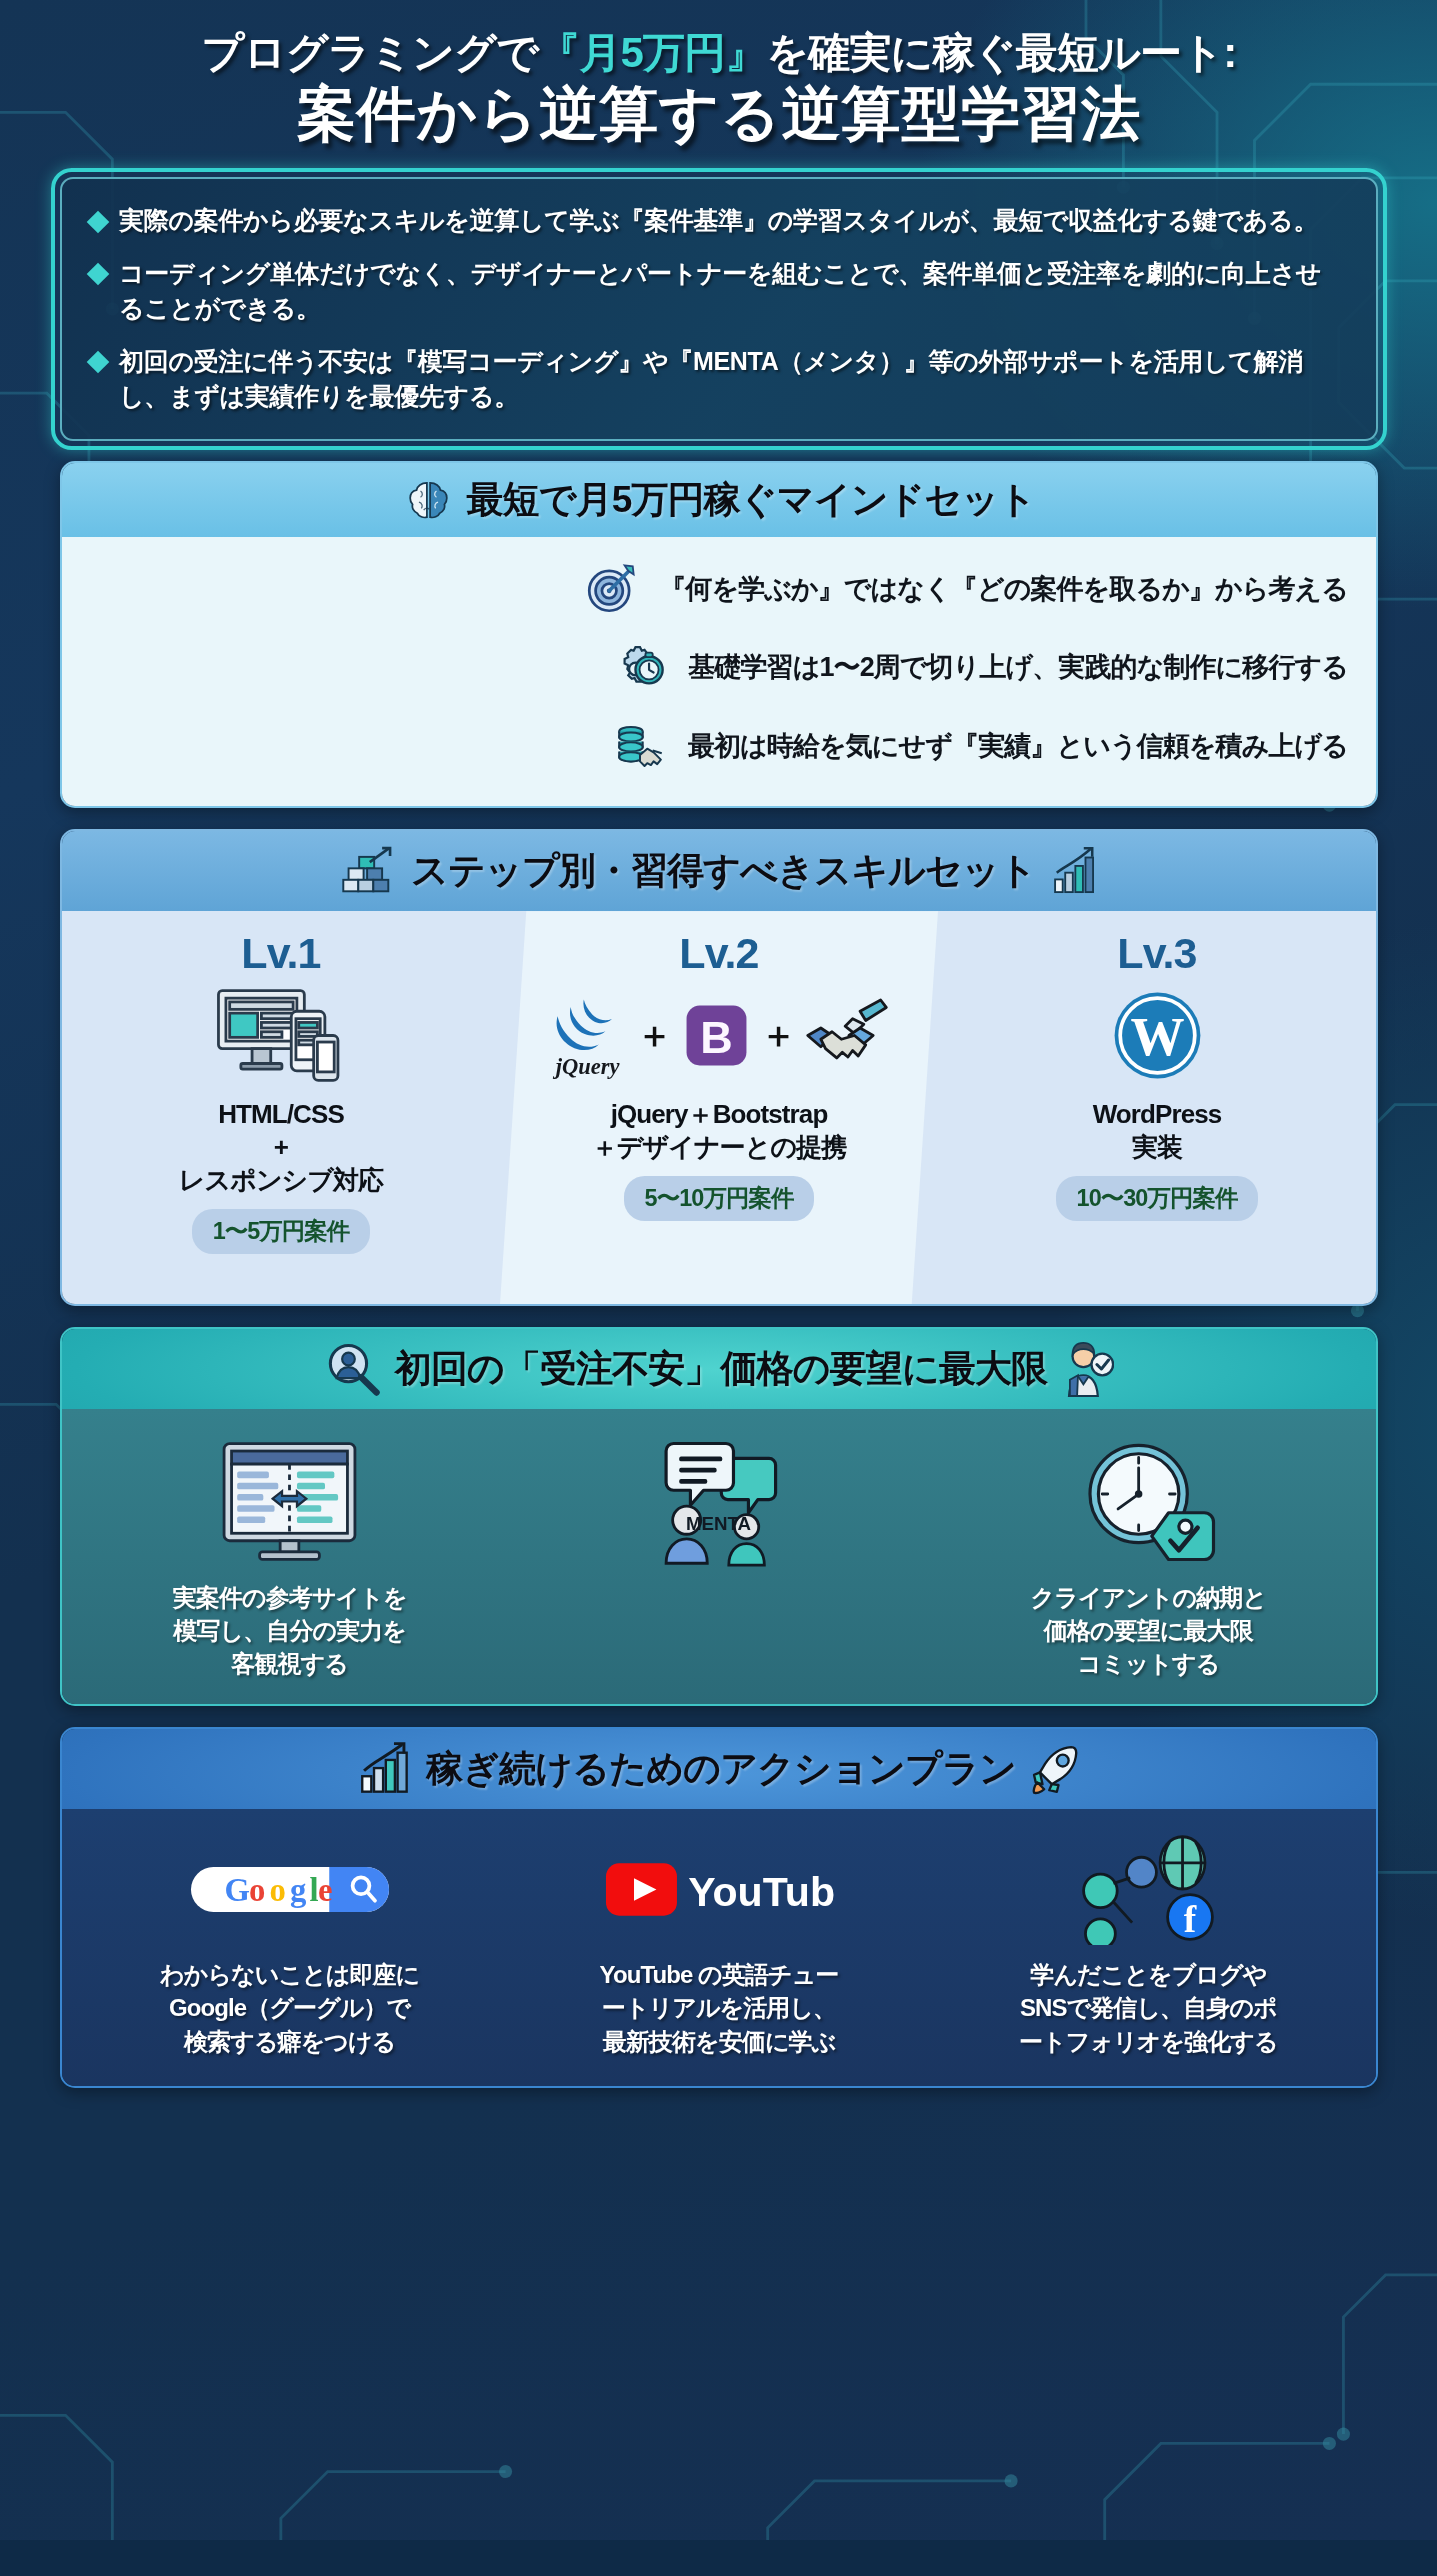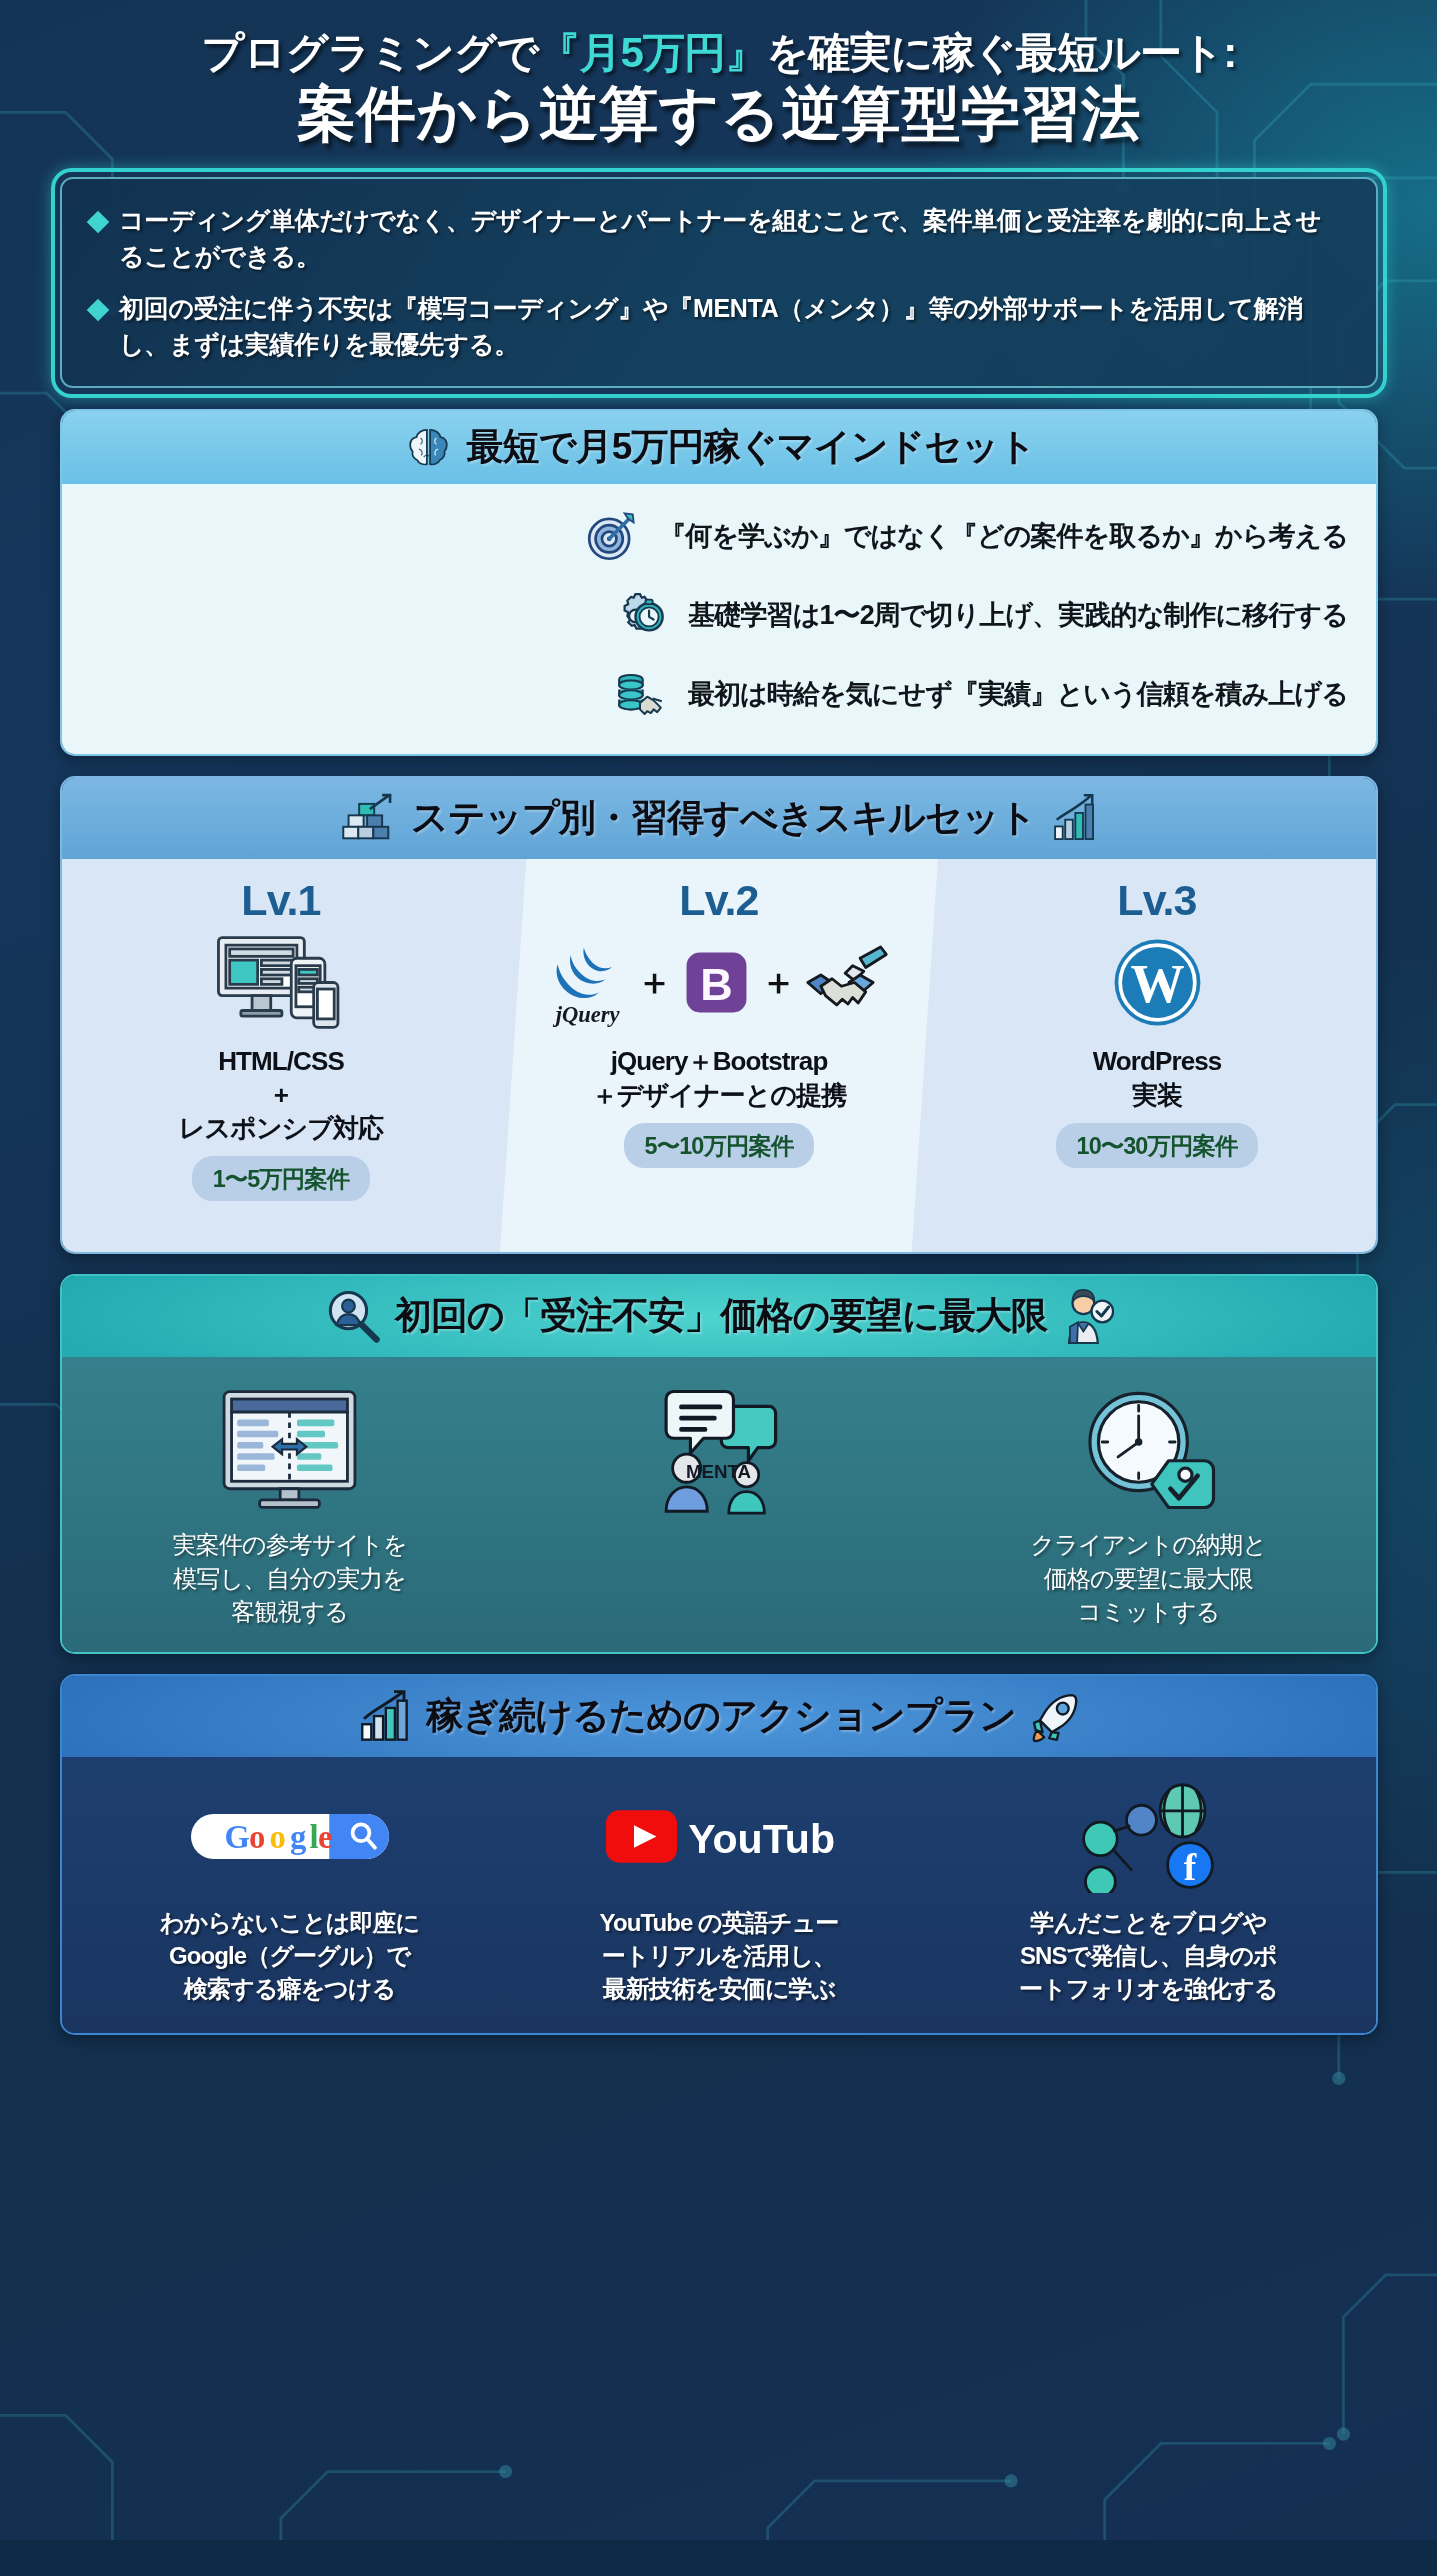--- a/index.html
+++ b/index.html
@@ -220,21 +220,21 @@
   .s4 .card-body {
     background: linear-gradient(180deg,#35808c 0%, #2b6a78 100%);
     display: flex;
     padding: 22.5px 13px 24px;
   }
   .s4-col { flex: 1; text-align: center; padding: 0 7.5px; }
   .s4-art { height: 140px; display:flex; align-items:center; justify-content:center; }
   .s4-text {
     color: #ffffff;
     font-size: 24px;
-    font-weight: normal;
+    font-weight: bold;
     line-height: 1.38;
     letter-spacing: -0.9px;
     text-shadow: 1.9px 1.9px 2.8px rgba(0,0,0,.45);
     margin-top: 9.4px;
   }
 
   
   .s5 { border: 2.8px solid #3a86d0; }
   .s5 .card-head {
     background: radial-gradient(ellipse 70% 170% at 50% 55%, #4d96da 0%, #2f73be 72%, #2a69b0 100%);
@@ -303,20 +303,24 @@
   <div class="header">
     <div class="title-line1"><span>プログラミングで</span><span class="hl">『月5万円』</span><span>を確実に稼ぐ最短ルート:</span></div>
     <div class="title-line2">案件から逆算する逆算型学習法</div>
   </div>
 
   <div class="keybox-wrap">
     <div class="keybox-outline"></div>
     <div class="keybox">
       <div class="kb-item">
         <span class="kb-diamond"></span>
+        <div class="kb-text">実際の案件から必要なスキルを逆算して学ぶ『案件基準』の学習スタイルが、最短で収益化する鍵である。</div>
+      </div>
+      <div class="kb-item">
+        <span class="kb-diamond"></span>
         <div class="kb-text">コーディング単体だけでなく、デザイナーとパートナーを組むことで、案件単価と受注率を劇的に向上させることができる。</div>
       </div>
       <div class="kb-item">
         <span class="kb-diamond"></span>
         <div class="kb-text">初回の受注に伴う不安は『模写コーディング』や『MENTA（メンタ）』等の外部サポートを活用して解消し、まずは実績作りを最優先する。</div>
       </div>
     </div>
   </div>
 
   <div class="card s2">

